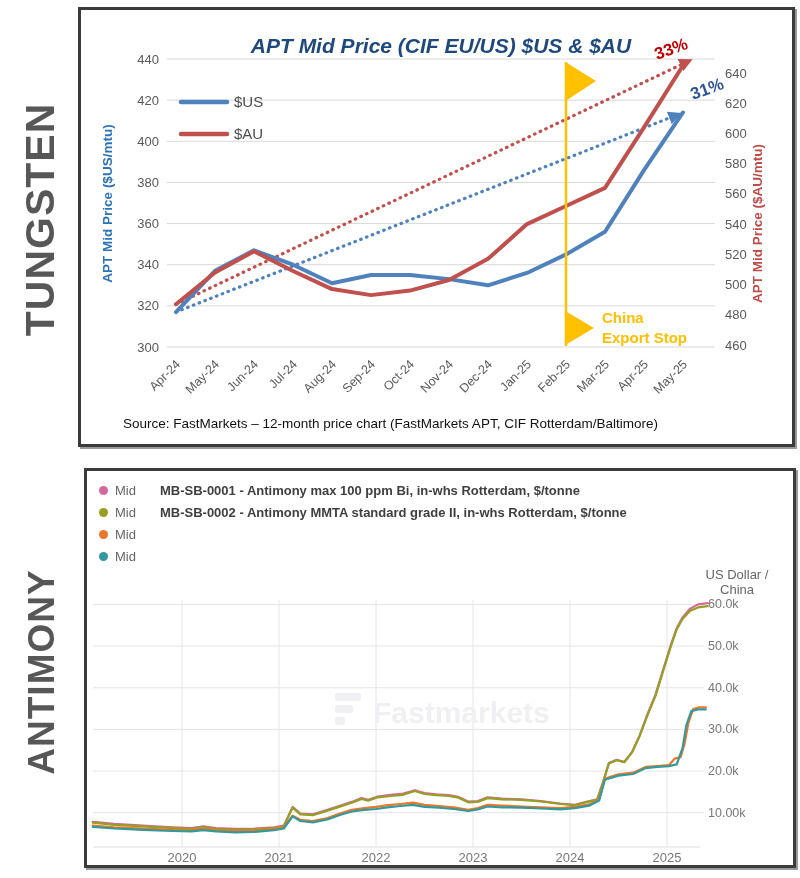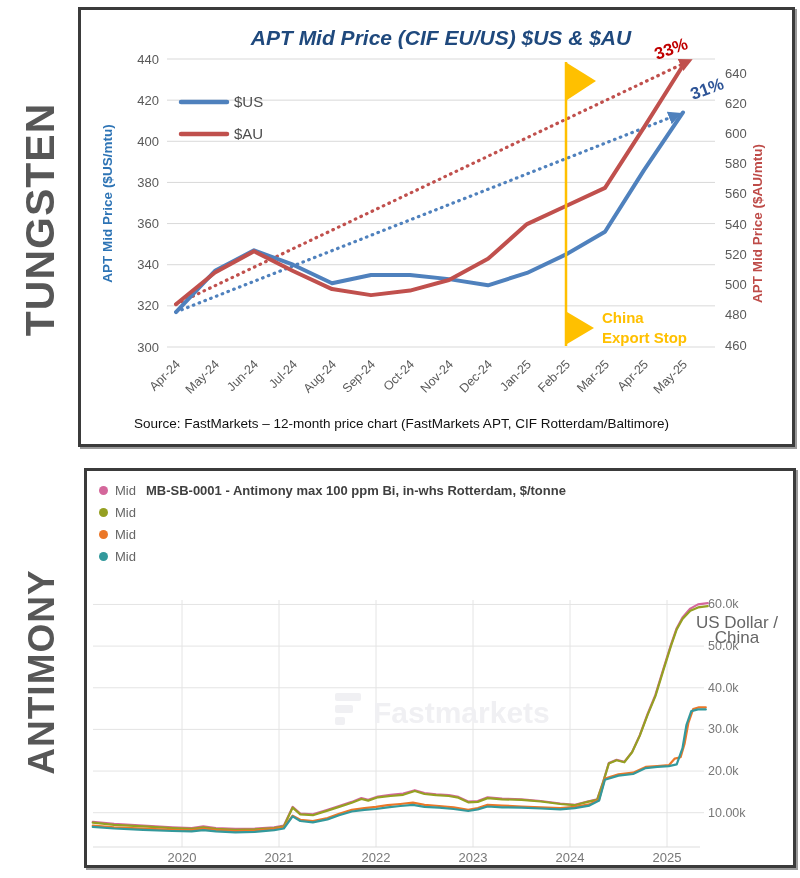--- a/index.html
+++ b/index.html
@@ -7,34 +7,34 @@
           font-family:"Liberation Sans",sans-serif;}
   .side-label{position:absolute;text-align:center;font-weight:800;color:#575757;
               transform:rotate(-90deg);letter-spacing:1px;white-space:nowrap;}
   .side-label.tungsten{left:-112px;top:196px;width:304px;font-size:41px;}
   .side-label.antimony{left:-90px;top:651px;width:264px;font-size:37px;}
   .panel{position:absolute;background:#fff;border:3px solid #3b3b3b;box-sizing:border-box;
          box-shadow:2px 2px 0 #9a9a9a;}
   .panel.top{left:78px;top:7px;width:717px;height:440px;}
   .panel.bottom{left:84px;top:468px;width:712px;height:400px;}
   .panel svg{position:absolute;left:0;top:0;}
-  .chart-title{position:absolute;left:60px;width:600px;top:16px;text-align:center;
+  .chart-title{position:absolute;left:60px;width:600px;top:24px;text-align:center;
                font-size:21px;font-weight:700;font-style:italic;color:#1F497D;}
   .axis-title{position:absolute;width:260px;text-align:center;font-size:13.5px;font-weight:700;
               transform:rotate(-90deg);white-space:nowrap;}
   .axis-title.left{left:-104px;top:186px;color:#2E74B5;}
   .axis-title.right{left:546px;top:206px;color:#BE4B48;}
-  .source-line{position:absolute;left:53px;top:406px;font-size:13.5px;color:#111;}
+  .source-line{position:absolute;left:42px;top:406px;font-size:13.5px;color:#111;}
   .legend-box{position:absolute;left:10px;top:8px;}
   .legend-row{display:flex;align-items:center;height:22px;font-size:13px;cursor:pointer;}
   .legend-dot{width:9px;height:9px;border-radius:50%;margin:0 7px 0 2px;flex:0 0 auto;}
-  .legend-mid{color:#666;margin-right:1px;text-align:right;}
-  .legend-desc{color:#3f3f3f;font-weight:700;margin-left:9px;}
+  .legend-mid{color:#666;margin-right:24px;text-align:right;}
+  .legend-desc{color:#3f3f3f;font-weight:700;}
   .unit-header{position:absolute;left:598px;top:96px;width:104px;text-align:center;
-               font-size:17px;color:#666;line-height:15px;margin-top:48px;}
+               font-size:13px;color:#666;line-height:15px;}
 </style>
 </head>
 <body>
 
 <div class="canvas">
 
   <div class="side-label tungsten">TUNGSTEN</div>
   <div class="side-label antimony">ANTIMONY</div>
 
   <div class="panel top">
@@ -151,20 +151,21 @@
       </svg>
     <div class="legend-box" id="legend-bottom">
         <div class="legend-row">
           <span class="legend-dot" style="background: rgb(212, 103, 155);"></span>
           <span class="legend-mid">Mid</span>
           <span class="legend-desc">MB-SB-0001 - Antimony max 100 ppm Bi, in-whs Rotterdam, $/tonne</span>
         </div>
         <div class="legend-row">
           <span class="legend-dot" style="background: rgb(149, 160, 34);"></span>
           <span class="legend-mid">Mid</span>
+          <span class="legend-desc">MB-SB-0002 - Antimony MMTA standard grade II, in-whs Rotterdam, $/tonne</span>
         </div>
         <div class="legend-row">
           <span class="legend-dot" style="background: rgb(235, 119, 40);"></span>
           <span class="legend-mid">Mid</span>
         </div>
         <div class="legend-row">
           <span class="legend-dot" style="background: rgb(51, 153, 156);"></span>
           <span class="legend-mid">Mid</span>
         </div>
       </div>

